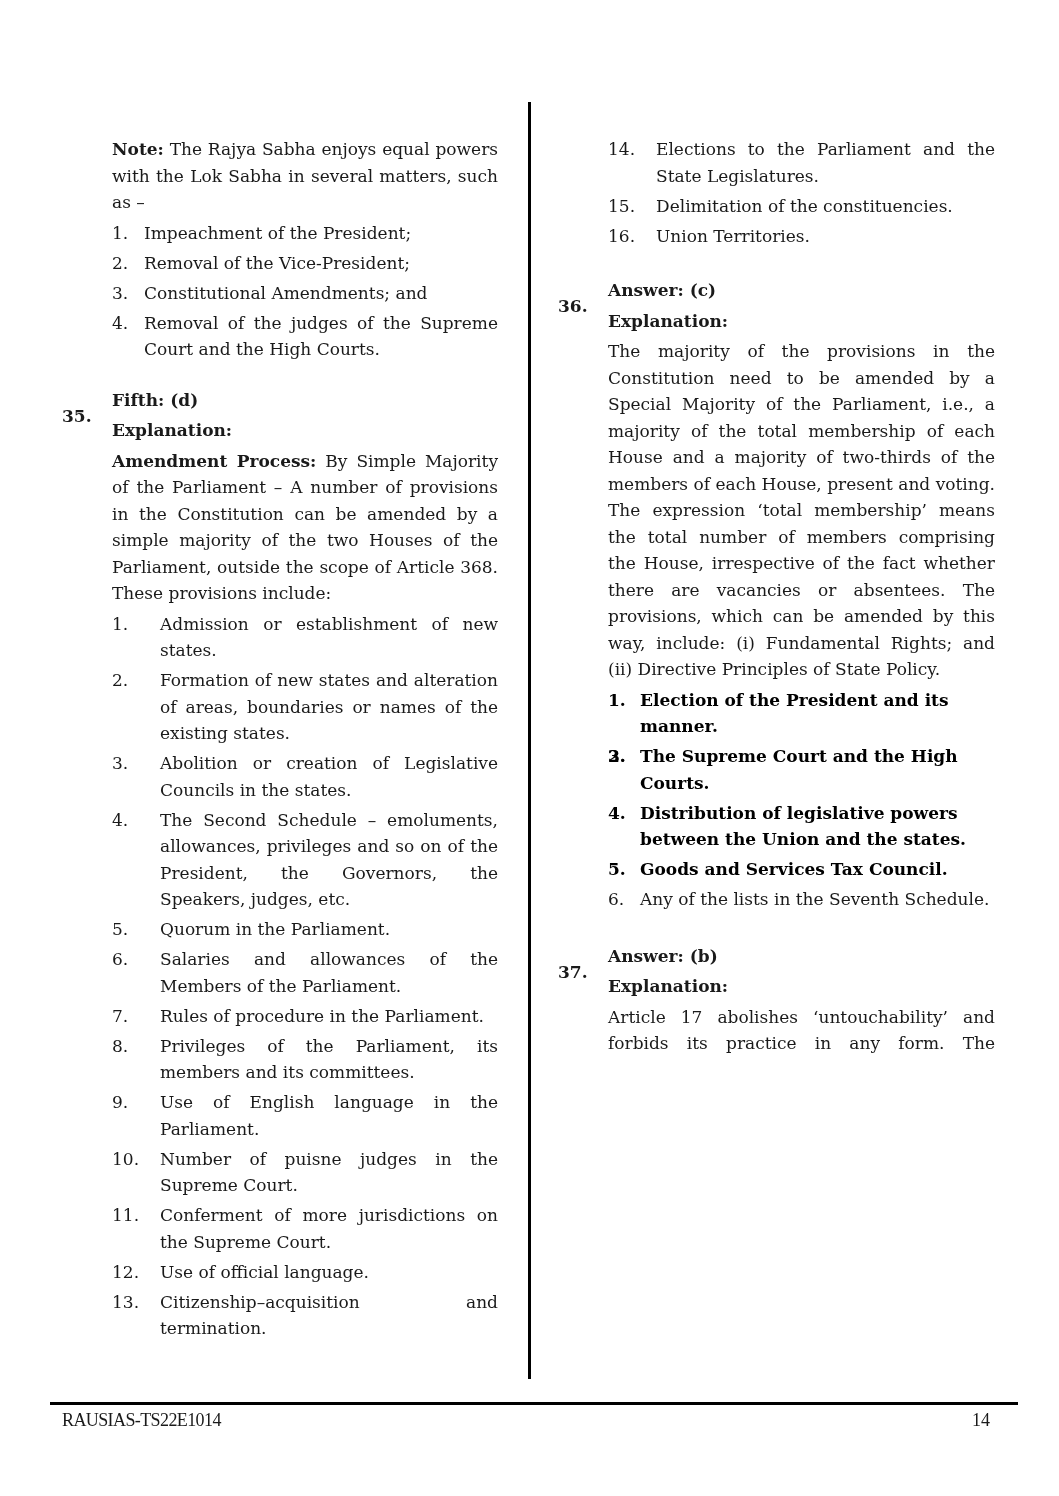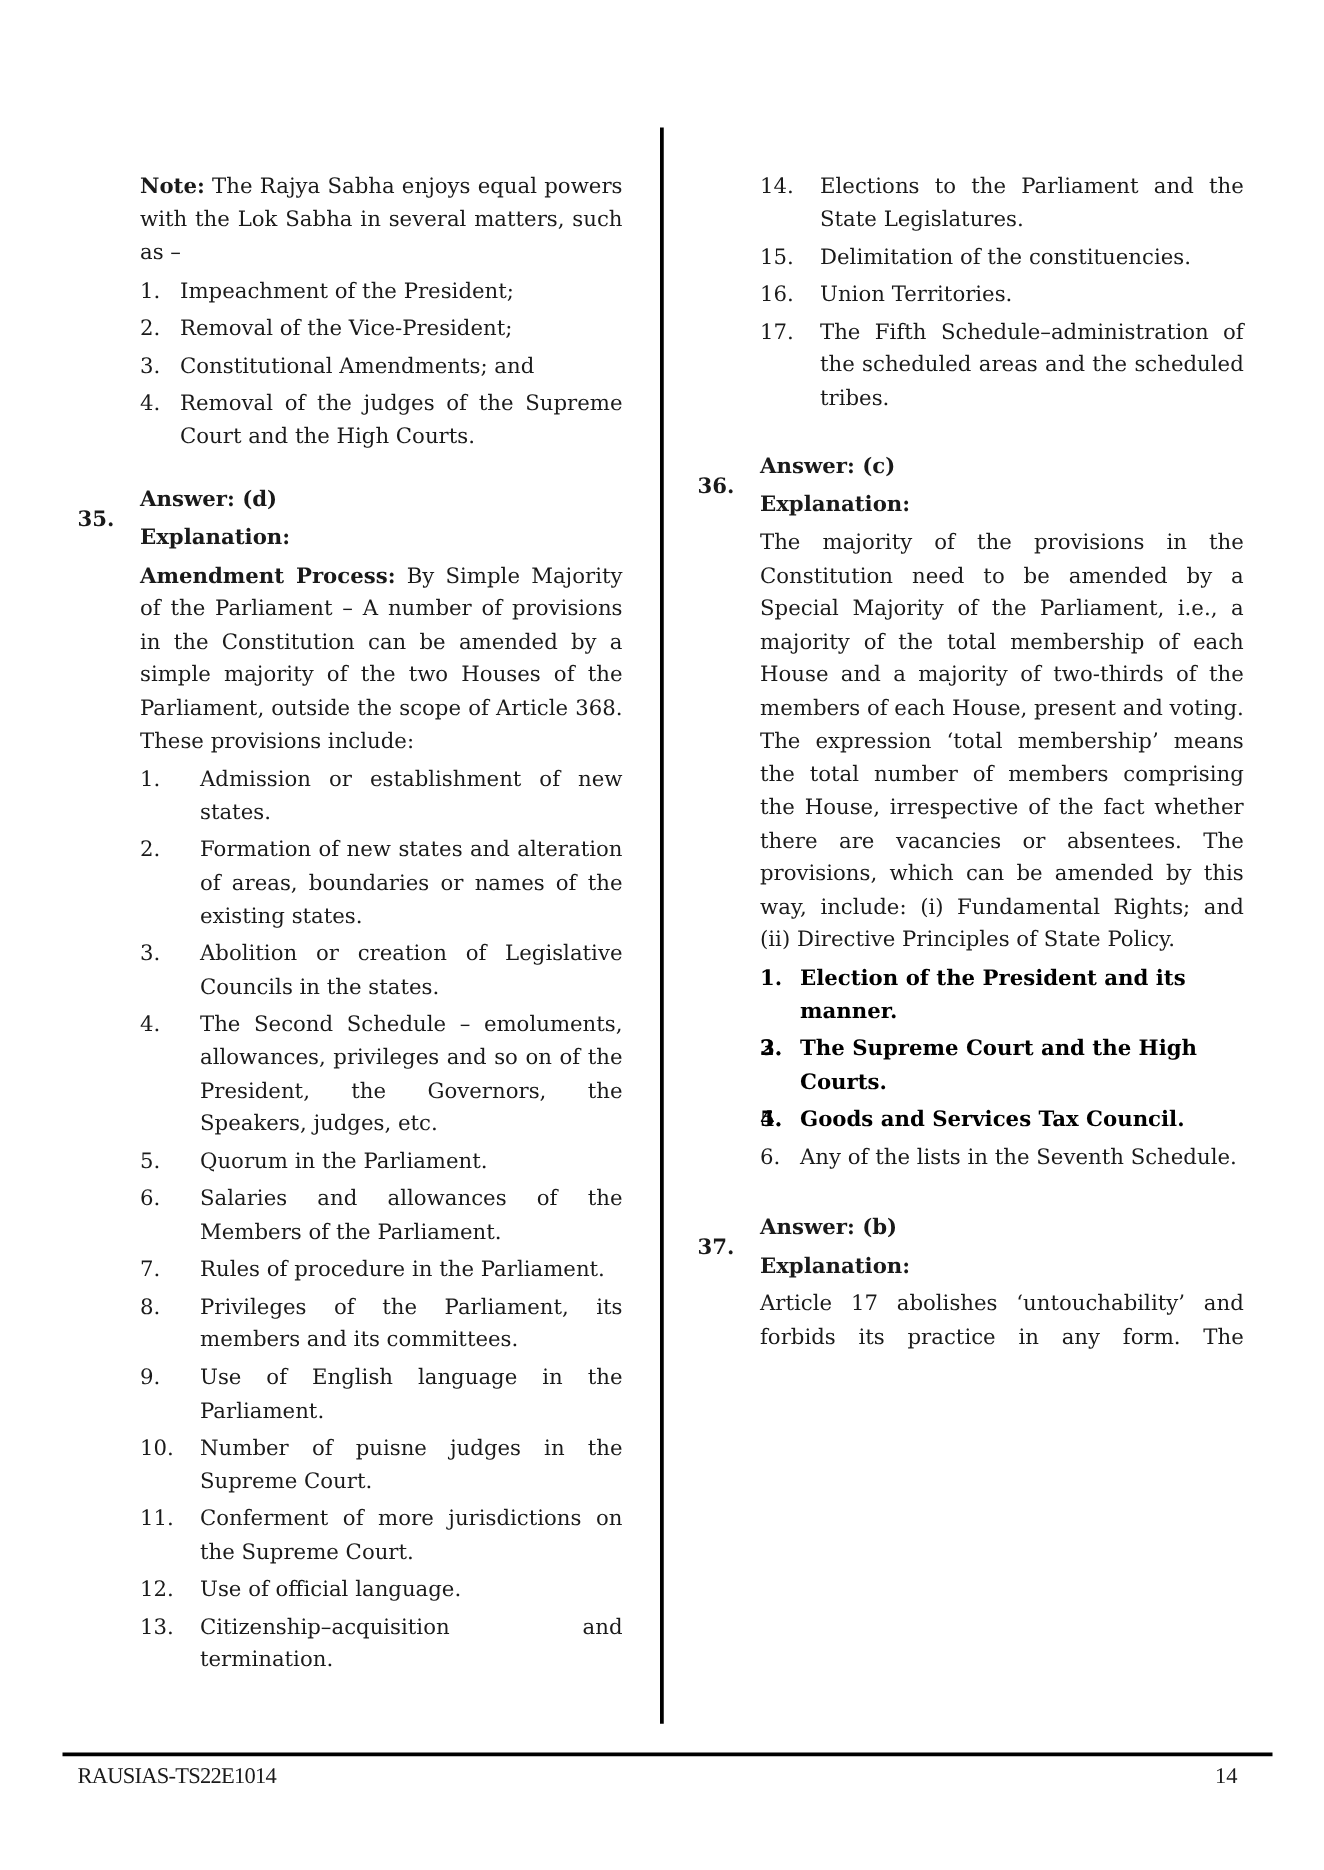--- a/index.html
+++ b/index.html
@@ -37,21 +37,21 @@
     </p>
     <ol class="list short tight">
       <li><span class="num">1.</span><span>Impeachment of the President;</span></li>
       <li><span class="num">2.</span><span>Removal of the Vice-President;</span></li>
       <li><span class="num">3.</span><span>Constitutional Amendments; and</span></li>
       <li style="text-align:justify"><span class="num">4.</span><span>Removal of the judges of the Supreme Court and the High Courts.</span></li>
     </ol>
 
     <div class="qhead">
       <span class="qnum">35.</span>
-      <p class="qline">Answer: (d)</p>
+      <p class="qline">Fifth: (d)</p>
       <p class="qline">Explanation:</p>
       <p class="para">
         <span class="b">Amendment Process:</span>
         <span>By Simple Majority of the Parliament – A number of provisions in the Constitution can be amended by a simple majority of the two Houses of the Parliament, outside the scope of Article 368. These provisions include:</span>
       </p>
       <ol class="list wide">
         <li><span class="num">1.</span><span>Admission or establishment of new states.</span></li>
         <li><span class="num">2.</span><span>Formation of new states and alteration of areas, boundaries or names of the existing states.</span></li>
         <li><span class="num">3.</span><span>Abolition or creation of Legislative Councils in the states.</span></li>
         <li><span class="num">4.</span><span>The Second Schedule – emoluments, allowances, privileges and so on of the President, the Governors, the Speakers, judges, etc.</span></li>
@@ -68,33 +68,32 @@
     </div>
   </div>
 
   <div class="divider"></div>
 
   <div class="col col-right">
     <ol class="list wide">
       <li><span class="num">14.</span><span>Elections to the Parliament and the State Legislatures.</span></li>
       <li><span class="num">15.</span><span>Delimitation of the constituencies.</span></li>
       <li><span class="num">16.</span><span>Union Territories.</span></li>
-      <li><span class="num">17.</span><span>The Fifth Schedule–administration of the scheduled areas and the scheduled tribes.</span></li>
     </ol>
 
     <div class="qhead" style="margin-top:28px">
       <span class="qnum">36.</span>
       <p class="qline">Answer: (c)</p>
       <p class="qline">Explanation:</p>
       <p class="para">The majority of the provisions in the Constitution need to be amended by a Special Majority of the Parliament, i.e., a majority of the total membership of each House and a majority of two-thirds of the members of each House, present and voting. The expression ‘total membership’ means the total number of members comprising the House, irrespective of the fact whether there are vacancies or absentees. The provisions, which can be amended by this way, include: (i) Fundamental Rights; and (ii) Directive Principles of State Policy.</p>
       <ol class="list short tight bolditems">
         <li class="bold"><span class="num">1.</span><span>Election of the President and its manner.</span></li>
         <li class="bold"><span class="num">2.</span></li>
         <li class="bold"><span class="num">3.</span><span>The Supreme Court and the High Courts.</span></li>
-        <li class="bold"><span class="num">4.</span></li>
+        <li class="bold"><span class="num">4.</span><span>Distribution of legislative powers between the Union and the states.</span></li>
         <li class="bold"><span class="num">5.</span><span>Goods and Services Tax Council.</span></li>
         <li style="text-align:justify"><span class="num">6.</span><span>Any of the lists in the Seventh Schedule.</span></li>
       </ol>
     </div>
 
     <div class="qhead" style="margin-top:30px">
       <span class="qnum">37.</span>
       <p class="qline">Answer: (b)</p>
       <p class="qline">Explanation:</p>
       <p class="para" style="text-align-last:justify">Article 17 abolishes ‘untouchability’ and forbids its practice in any form. The</p>

